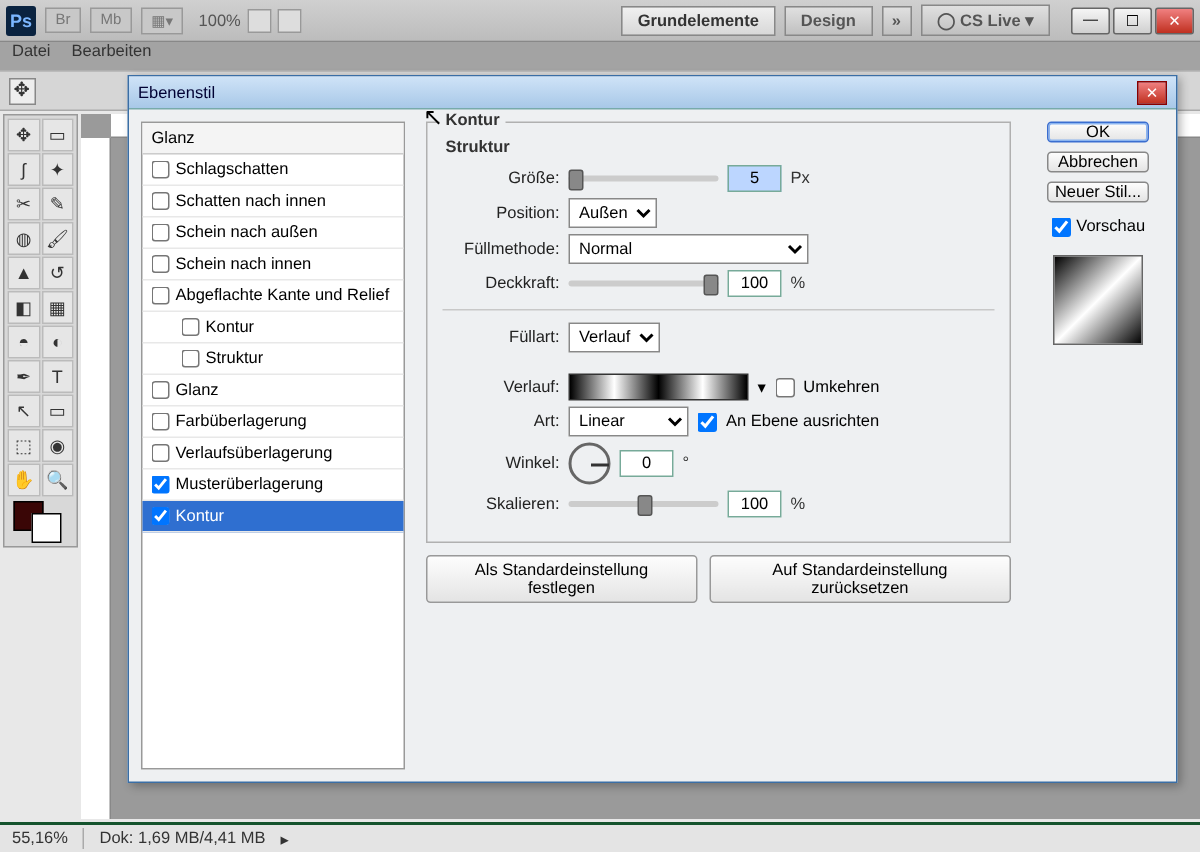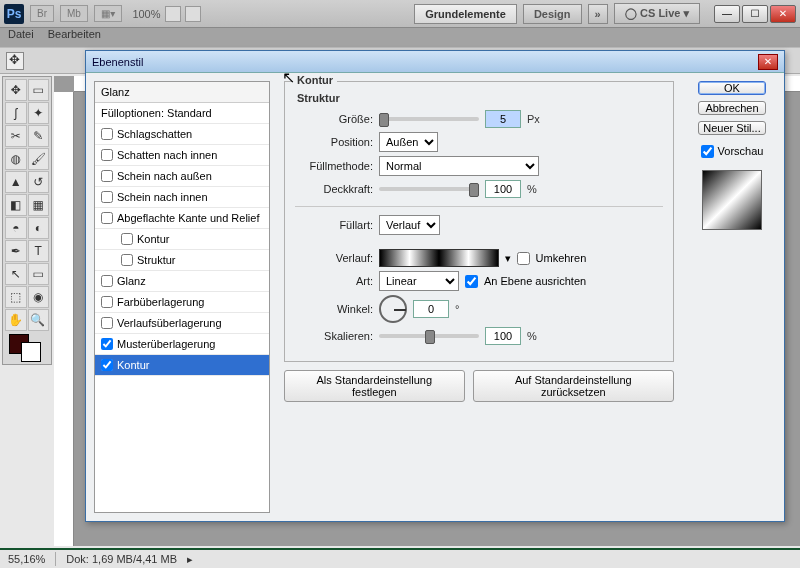--- a/index.html
+++ b/index.html
@@ -149,21 +149,20 @@
 
 <div class="dialog">
   <div class="dialog-title">
     <span>Ebenenstil</span>
     <div class="dclose">✕</div>
   </div>
   <div class="dialog-body">
 
     <div class="style-list">
       <div class="hdr">Glanz</div>
-      <div class="row">Fülloptionen: Standard</div>
       <div class="row">
           <input type="checkbox" style="">
           <span>Schlagschatten</span>
         </div>
       <div class="row">
           <input type="checkbox" style="">
           <span>Schatten nach innen</span>
         </div>
       <div class="row">
           <input type="checkbox" style="">

